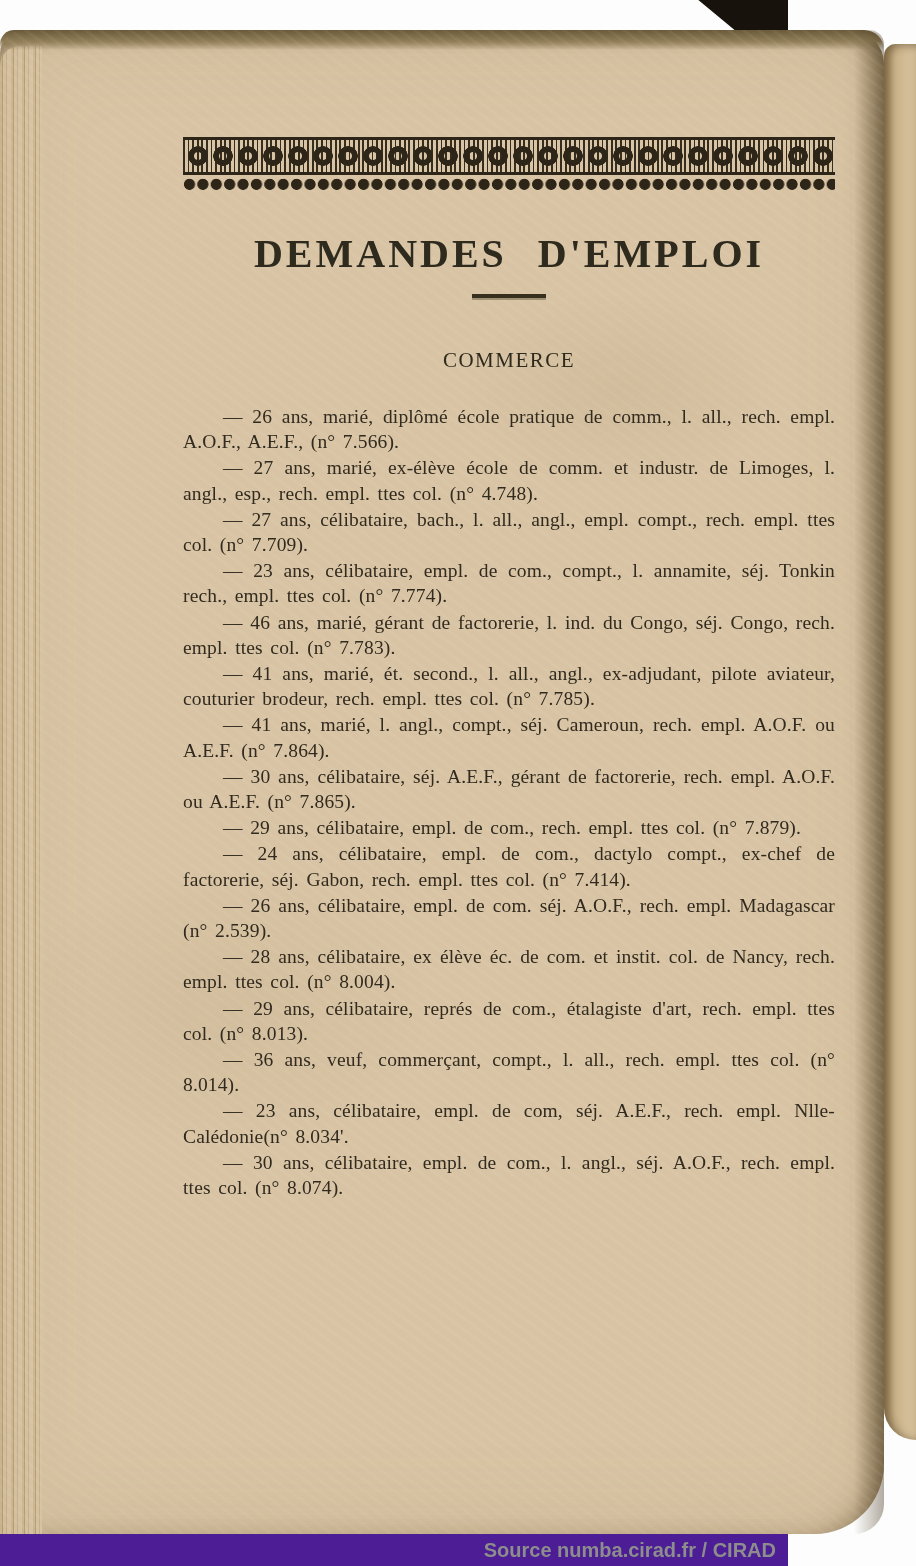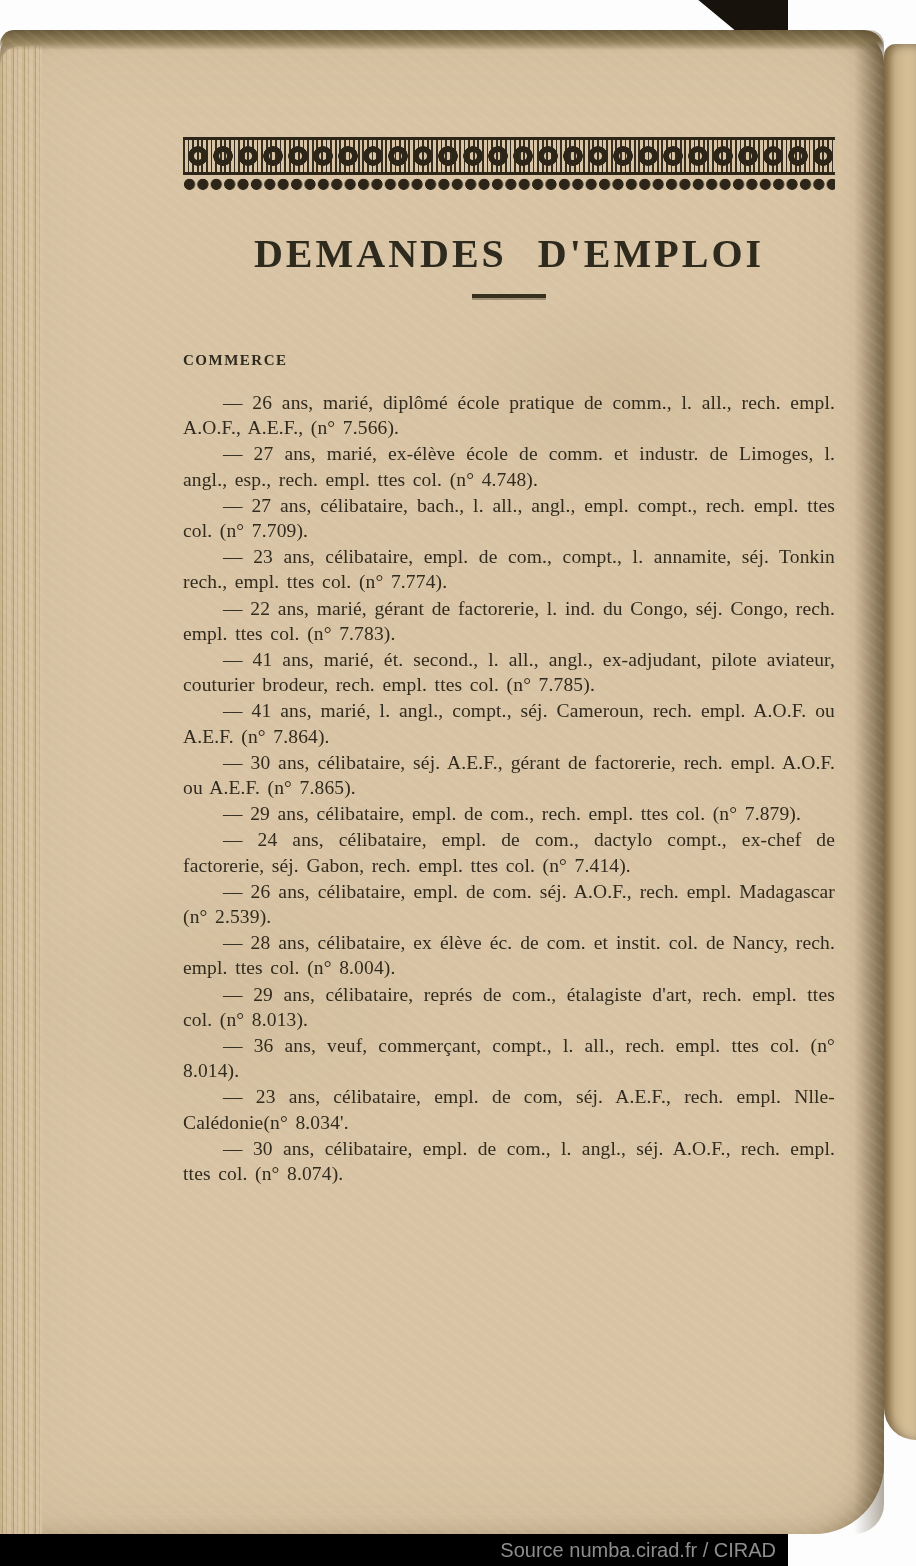--- a/index.html
+++ b/index.html
@@ -100,44 +100,44 @@
     line-height: 44px;
     color: #2e2a1e;
   }
   .title-divider {
     width: 74px; height: 4px; margin: 18px auto 0 auto;
     background: #37301f;
     box-shadow: 0 2px 0 rgba(55,48,31,.35);
   }
   .section-heading {
     margin-top: 50px;
-    text-align: left;
-    font-size: 15px; font-weight: 700;
+    text-align: center;
+    font-size: 21px; font-weight: 400;
     letter-spacing: 1.5px;
     line-height: 24px;
     color: #2e2a1e;
   }
 
-  .entries { margin-top: 18px; }
+  .entries { margin-top: 32px; }
   .entry {
     font-size: 19.5px;
     line-height: 25.2px;
     text-align: justify;
     text-indent: 40px;
     word-spacing: 2.5px;
     letter-spacing: .15px;
     margin: 0 0 1px 0;
     color: #312a1f;
   }
 
   
   .footer-strip {
     position: absolute; left: 0; right: 0; bottom: 0; height: 32px;
-    background: #000000; z-index: 4;
-    display: flex; align-items: center; justify-content: flex-end;
+    background: #4c1d95; z-index: 4;
+    display: flex; align-items: center; justify-content: flex-end; font-weight: bold;
   }
   .source-attribution {
     font-family: "Liberation Sans", sans-serif;
     font-size: 20px; color: #8d8d8d;
     padding-right: 12px; line-height: 32px;
   }
 </style>
 </head>
 <body>
 
@@ -162,21 +162,21 @@
 
       <div class="page-title">DEMANDES D'EMPLOI</div>
       <div class="title-divider"></div>
       <div class="section-heading">COMMERCE</div>
 
       <div class="entries">
         <p class="entry">— 26 ans, marié, diplômé école pratique de comm., l. all., rech. empl. A.O.F., A.E.F., (n° 7.566).</p>
         <p class="entry">— 27 ans, marié, ex-élève école de comm. et industr. de Limoges, l. angl., esp., rech. empl. ttes col. (n° 4.748).</p>
         <p class="entry">— 27 ans, célibataire, bach., l. all., angl., empl. compt., rech. empl. ttes col. (n° 7.709).</p>
         <p class="entry">— 23 ans, célibataire, empl. de com., compt., l. annamite, séj. Tonkin rech., empl. ttes col. (n° 7.774).</p>
-        <p class="entry">— 22 ans, marié, gérant de factorerie, l. ind. du Congo, séj. Congo, rech. empl. ttes col. (n° 7.783).</p>
+        <p class="entry">— 46 ans, marié, gérant de factorerie, l. ind. du Congo, séj. Congo, rech. empl. ttes col. (n° 7.783).</p>
         <p class="entry">— 41 ans, marié, ét. second., l. all., angl., ex-adjudant, pilote aviateur, couturier brodeur, rech. empl. ttes col. (n° 7.785).</p>
         <p class="entry">— 41 ans, marié, l. angl., compt., séj. Cameroun, rech. empl. A.O.F. ou A.E.F. (n° 7.864).</p>
         <p class="entry">— 30 ans, célibataire, séj. A.E.F., gérant de factorerie, rech. empl. A.O.F. ou A.E.F. (n° 7.865).</p>
         <p class="entry">— 29 ans, célibataire, empl. de com., rech. empl. ttes col. (n° 7.879).</p>
         <p class="entry">— 24 ans, célibataire, empl. de com., dactylo compt., ex-chef de factorerie, séj. Gabon, rech. empl. ttes col. (n° 7.414).</p>
         <p class="entry">— 26 ans, célibataire, empl. de com. séj. A.O.F., rech. empl. Madagascar (n° 2.539).</p>
         <p class="entry">— 28 ans, célibataire, ex élève éc. de com. et instit. col. de Nancy, rech. empl. ttes col. (n° 8.004).</p>
         <p class="entry">— 29 ans, célibataire, représ de com., étalagiste d'art, rech. empl. ttes col. (n° 8.013).</p>
         <p class="entry">— 36 ans, veuf, commerçant, compt., l. all., rech. empl. ttes col. (n° 8.014).</p>
         <p class="entry">— 23 ans, célibataire, empl. de com, séj. A.E.F., rech. empl. Nlle-Calédonie(n° 8.034'.</p>

